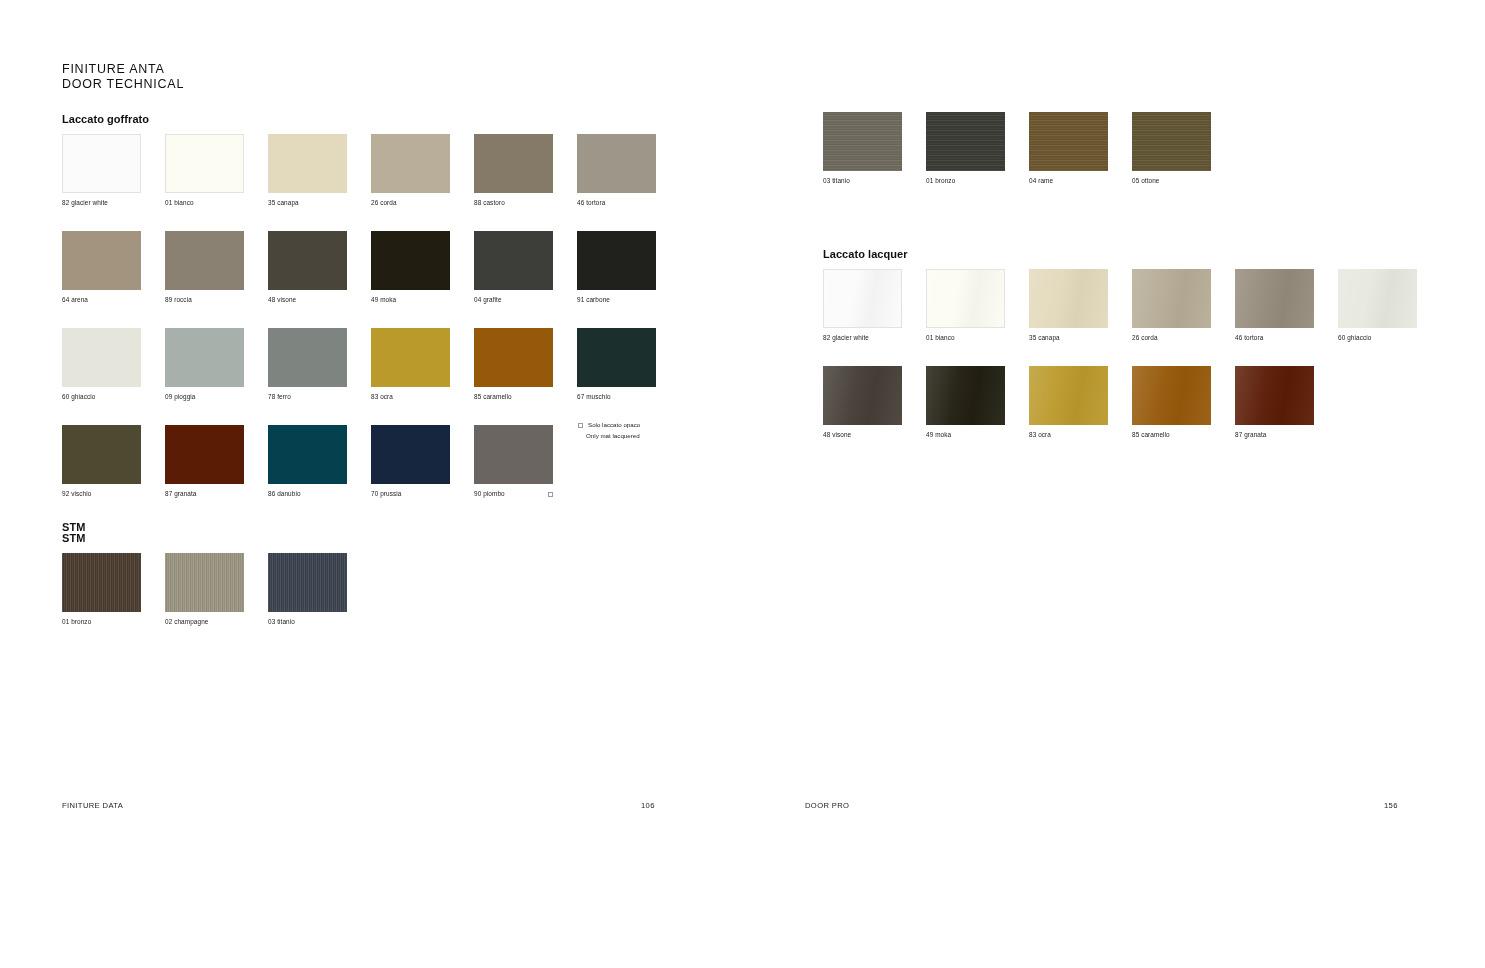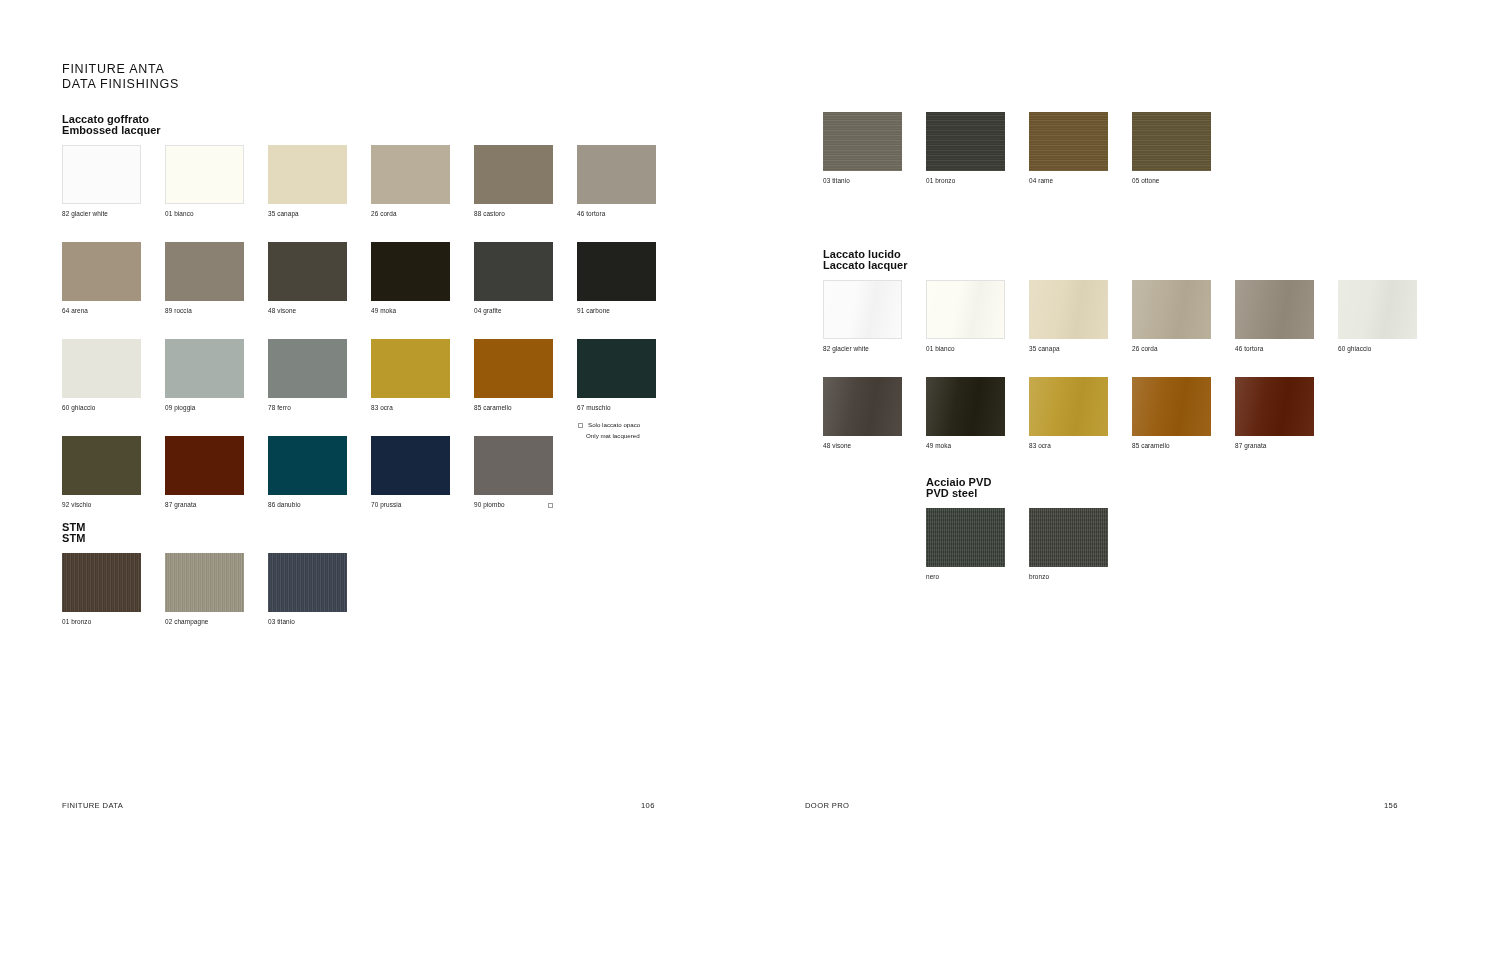--- a/index.html
+++ b/index.html
@@ -169,27 +169,26 @@
   .page-left  .footer-page { left: 641px; margin-top: 24px; }
   .page-right .footer-page { left: 641px; }
 </style>
 </head>
 <body>
 
 <div class="page page-left">
 
   <div class="doc-title">
     <div>FINITURE ANTA</div>
-    <div>DATA FINISHINGS</div>
+    <div>DOOR TECHNICAL</div>
   </div>
 
   <div class="group" style="left:62px; top:114px;">
     <div class="group-title">
       <div>Laccato goffrato</div>
-      <div>Embossed lacquer</div>
     </div>
     <div id="lg0">
         <div class="swatch-row">
           <div class="swatch-cell">
             <div class="swatch bordered" style="background-color: rgb(251, 251, 251);"></div>
             <div class="swatch-label">
               <span>82 glacier white</span>
             </div>
           </div>
           <div class="swatch-cell">
@@ -408,21 +407,20 @@
             <div class="swatch-label">
               <span>05 ottone</span>
             </div>
           </div>
         </div>
       </div>
   </div>
 
   <div class="group" style="left:80px; top:249px;">
     <div class="group-title">
-      <div>Laccato lucido</div>
       <div>Laccato lacquer</div>
     </div>
     <div id="rg1">
         <div class="swatch-row">
           <div class="swatch-cell">
             <div class="swatch bordered tex-gloss" style="background-color: rgb(251, 251, 252);"></div>
             <div class="swatch-label">
               <span>82 glacier white</span>
             </div>
           </div>
@@ -486,40 +484,18 @@
             <div class="swatch tex-gloss" style="background-color: rgb(91, 28, 5);"></div>
             <div class="swatch-label">
               <span>87 granata</span>
             </div>
           </div>
         </div>
       </div>
   </div>
 
 
-  <div class="group" style="left:183px; top:477px;">
-    <div class="group-title">
-      <div>Acciaio PVD</div>
-      <div>PVD steel</div>
-    </div>
-    <div id="rg3">
-        <div class="swatch-row">
-          <div class="swatch-cell">
-            <div class="swatch tex-brushed" style="background-color: rgb(54, 61, 53);"></div>
-            <div class="swatch-label">
-              <span>nero</span>
-            </div>
-          </div>
-          <div class="swatch-cell">
-            <div class="swatch tex-brushed" style="background-color: rgb(61, 61, 56);"></div>
-            <div class="swatch-label">
-              <span>bronzo</span>
-            </div>
-          </div>
-        </div>
-      </div>
-  </div>
 
   <div class="footer">
     <span class="footer-label">DOOR PRO</span>
     <span class="footer-page">156</span>
   </div>
 </div>
 
 </body></html>

